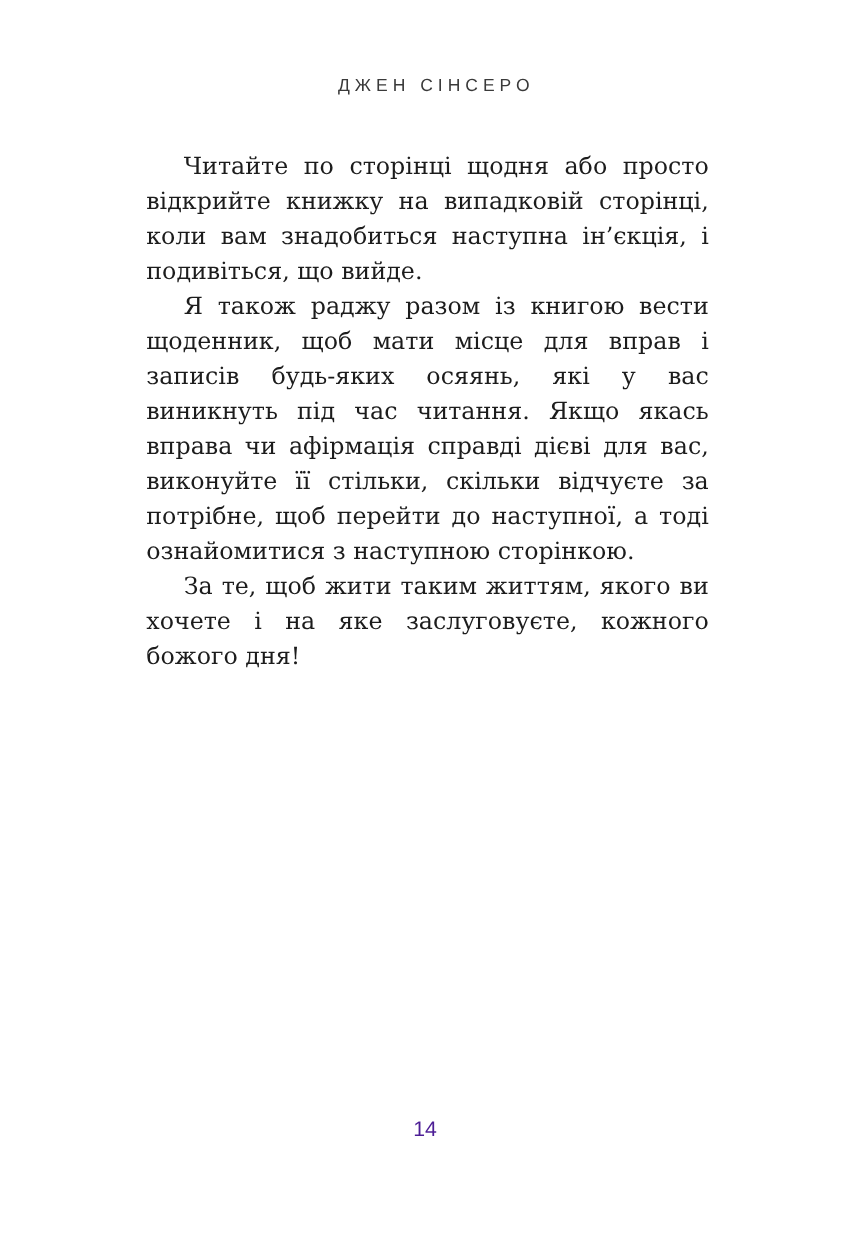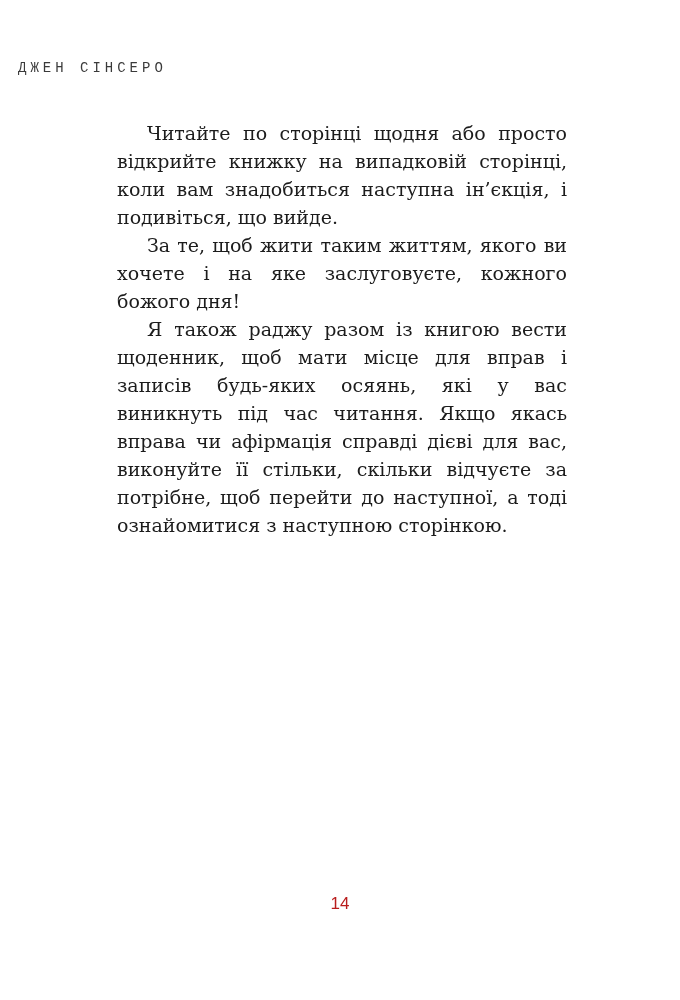--- a/index.html
+++ b/index.html
@@ -13,21 +13,22 @@
     width: 680px;
     height: 1000px;
     background: #ffffff;
     font-family: "DejaVu Serif", serif;
   }
   .running-header {
     position: absolute;
     top: 60px;
     left: 14px;
     right: 0;
-    font-family: Liberation Mono, monospace;
+    text-align: center;
+    font-family: Liberation Sans, sans-serif;
     font-size: 14px;
     font-weight: 400;
     letter-spacing: 4px;
     color: #3a3a3a;
     text-indent: 4px; 
   }
   .text-block {
     position: absolute;
     top: 119px;
     left: 117px;
@@ -43,31 +44,31 @@
     text-indent: 30px;
   }
   .page-number {
     position: absolute;
     top: 894px;
     left: 0;
     right: 0;
     text-align: center;
     font-family: "Liberation Sans", sans-serif;
     font-size: 17px;
-    color: #b91c1c;
+    color: #4c1d95;
   }
 </style>
 </head>
 <body>
 
 <div class="page">
 
   <div class="running-header">ДЖЕН СІНСЕРО</div>
 
   <div class="text-block">
     <p>Читайте по сторінці щодня або просто відкрийте книжку на випадковій сторінці, коли вам знадобиться наступна ін’єкція, і подивіться, що вийде.</p>
+    <p>Я також раджу разом із книгою вести щоденник, щоб мати місце для вправ і записів будь-яких осяянь, які у вас виникнуть під час читання. Якщо якась вправа чи афірмація справді дієві для вас, виконуйте її стільки, скільки відчуєте за потрібне, щоб перейти до наступної, а тоді ознайомитися з наступною сторінкою.</p>
     <p>За те, щоб жити таким життям, якого ви хочете і на яке заслуговуєте, кожного божого дня!</p>
-    <p>Я також раджу разом із книгою вести щоденник, щоб мати місце для вправ і записів будь-яких осяянь, які у вас виникнуть під час читання. Якщо якась вправа чи афірмація справді дієві для вас, виконуйте її стільки, скільки відчуєте за потрібне, щоб перейти до наступної, а тоді ознайомитися з наступною сторінкою.</p>
   </div>
 
   <div class="page-number">14</div>
 
 </div>
 
 </body></html>

